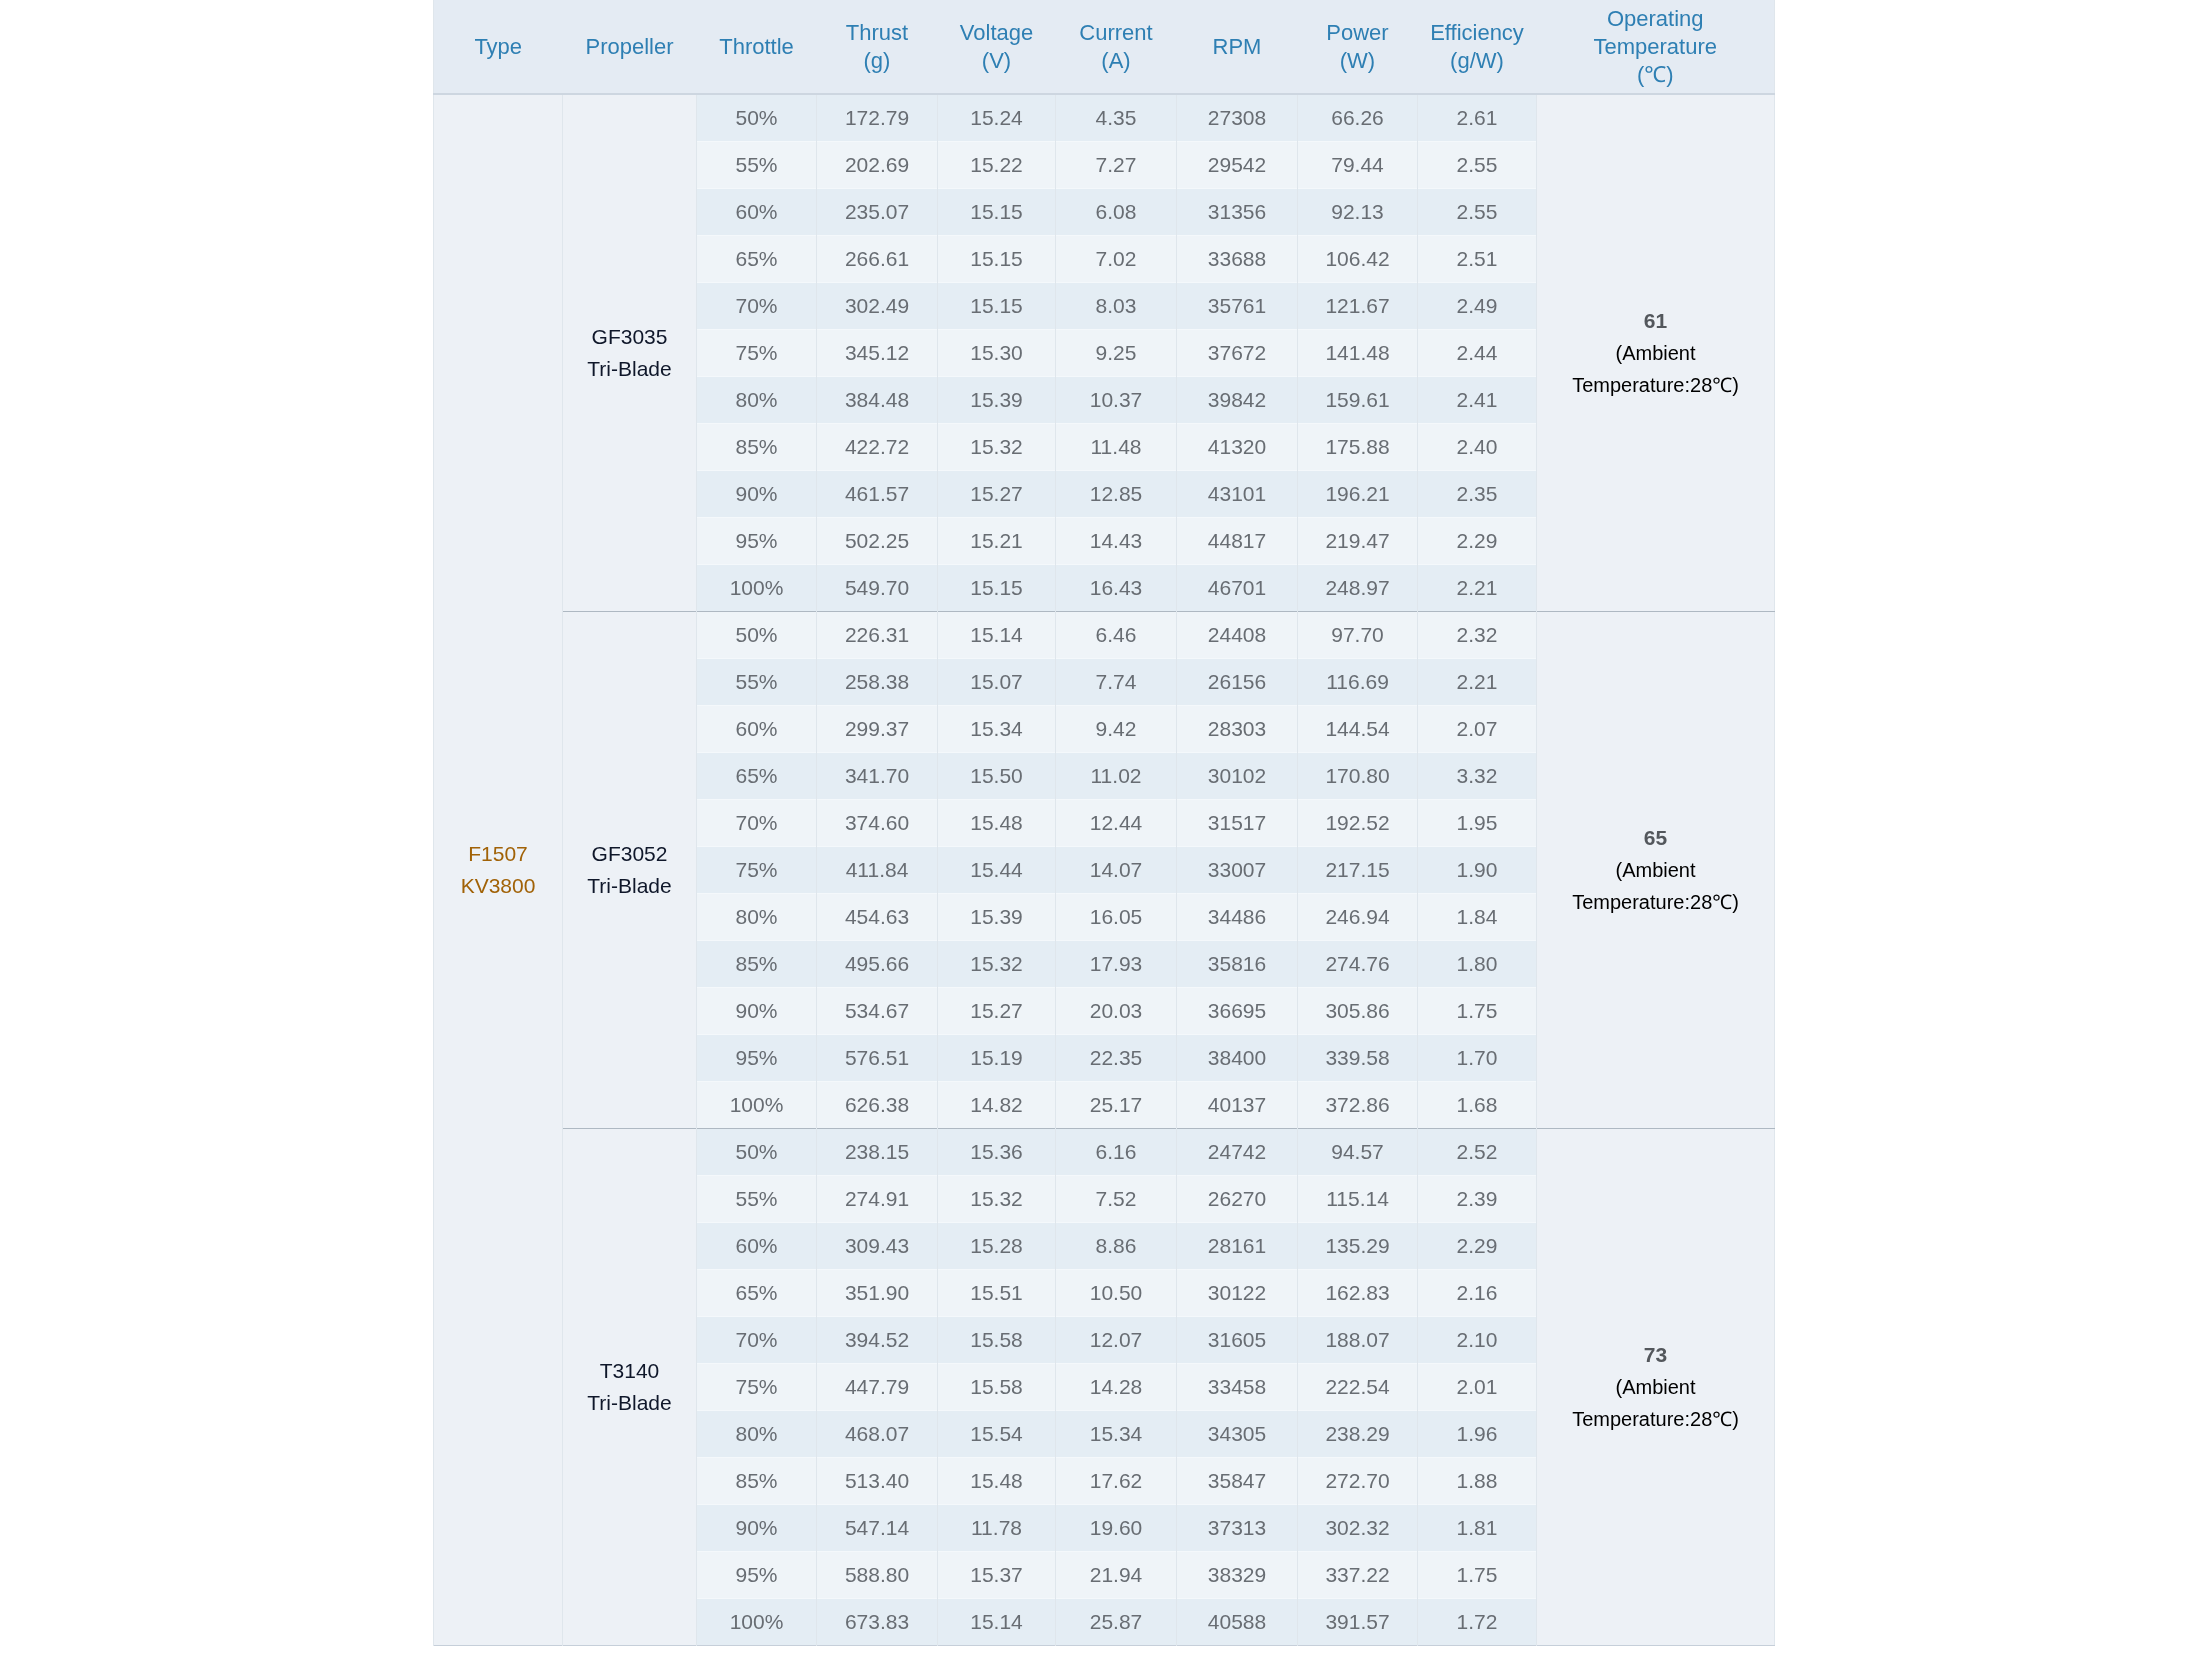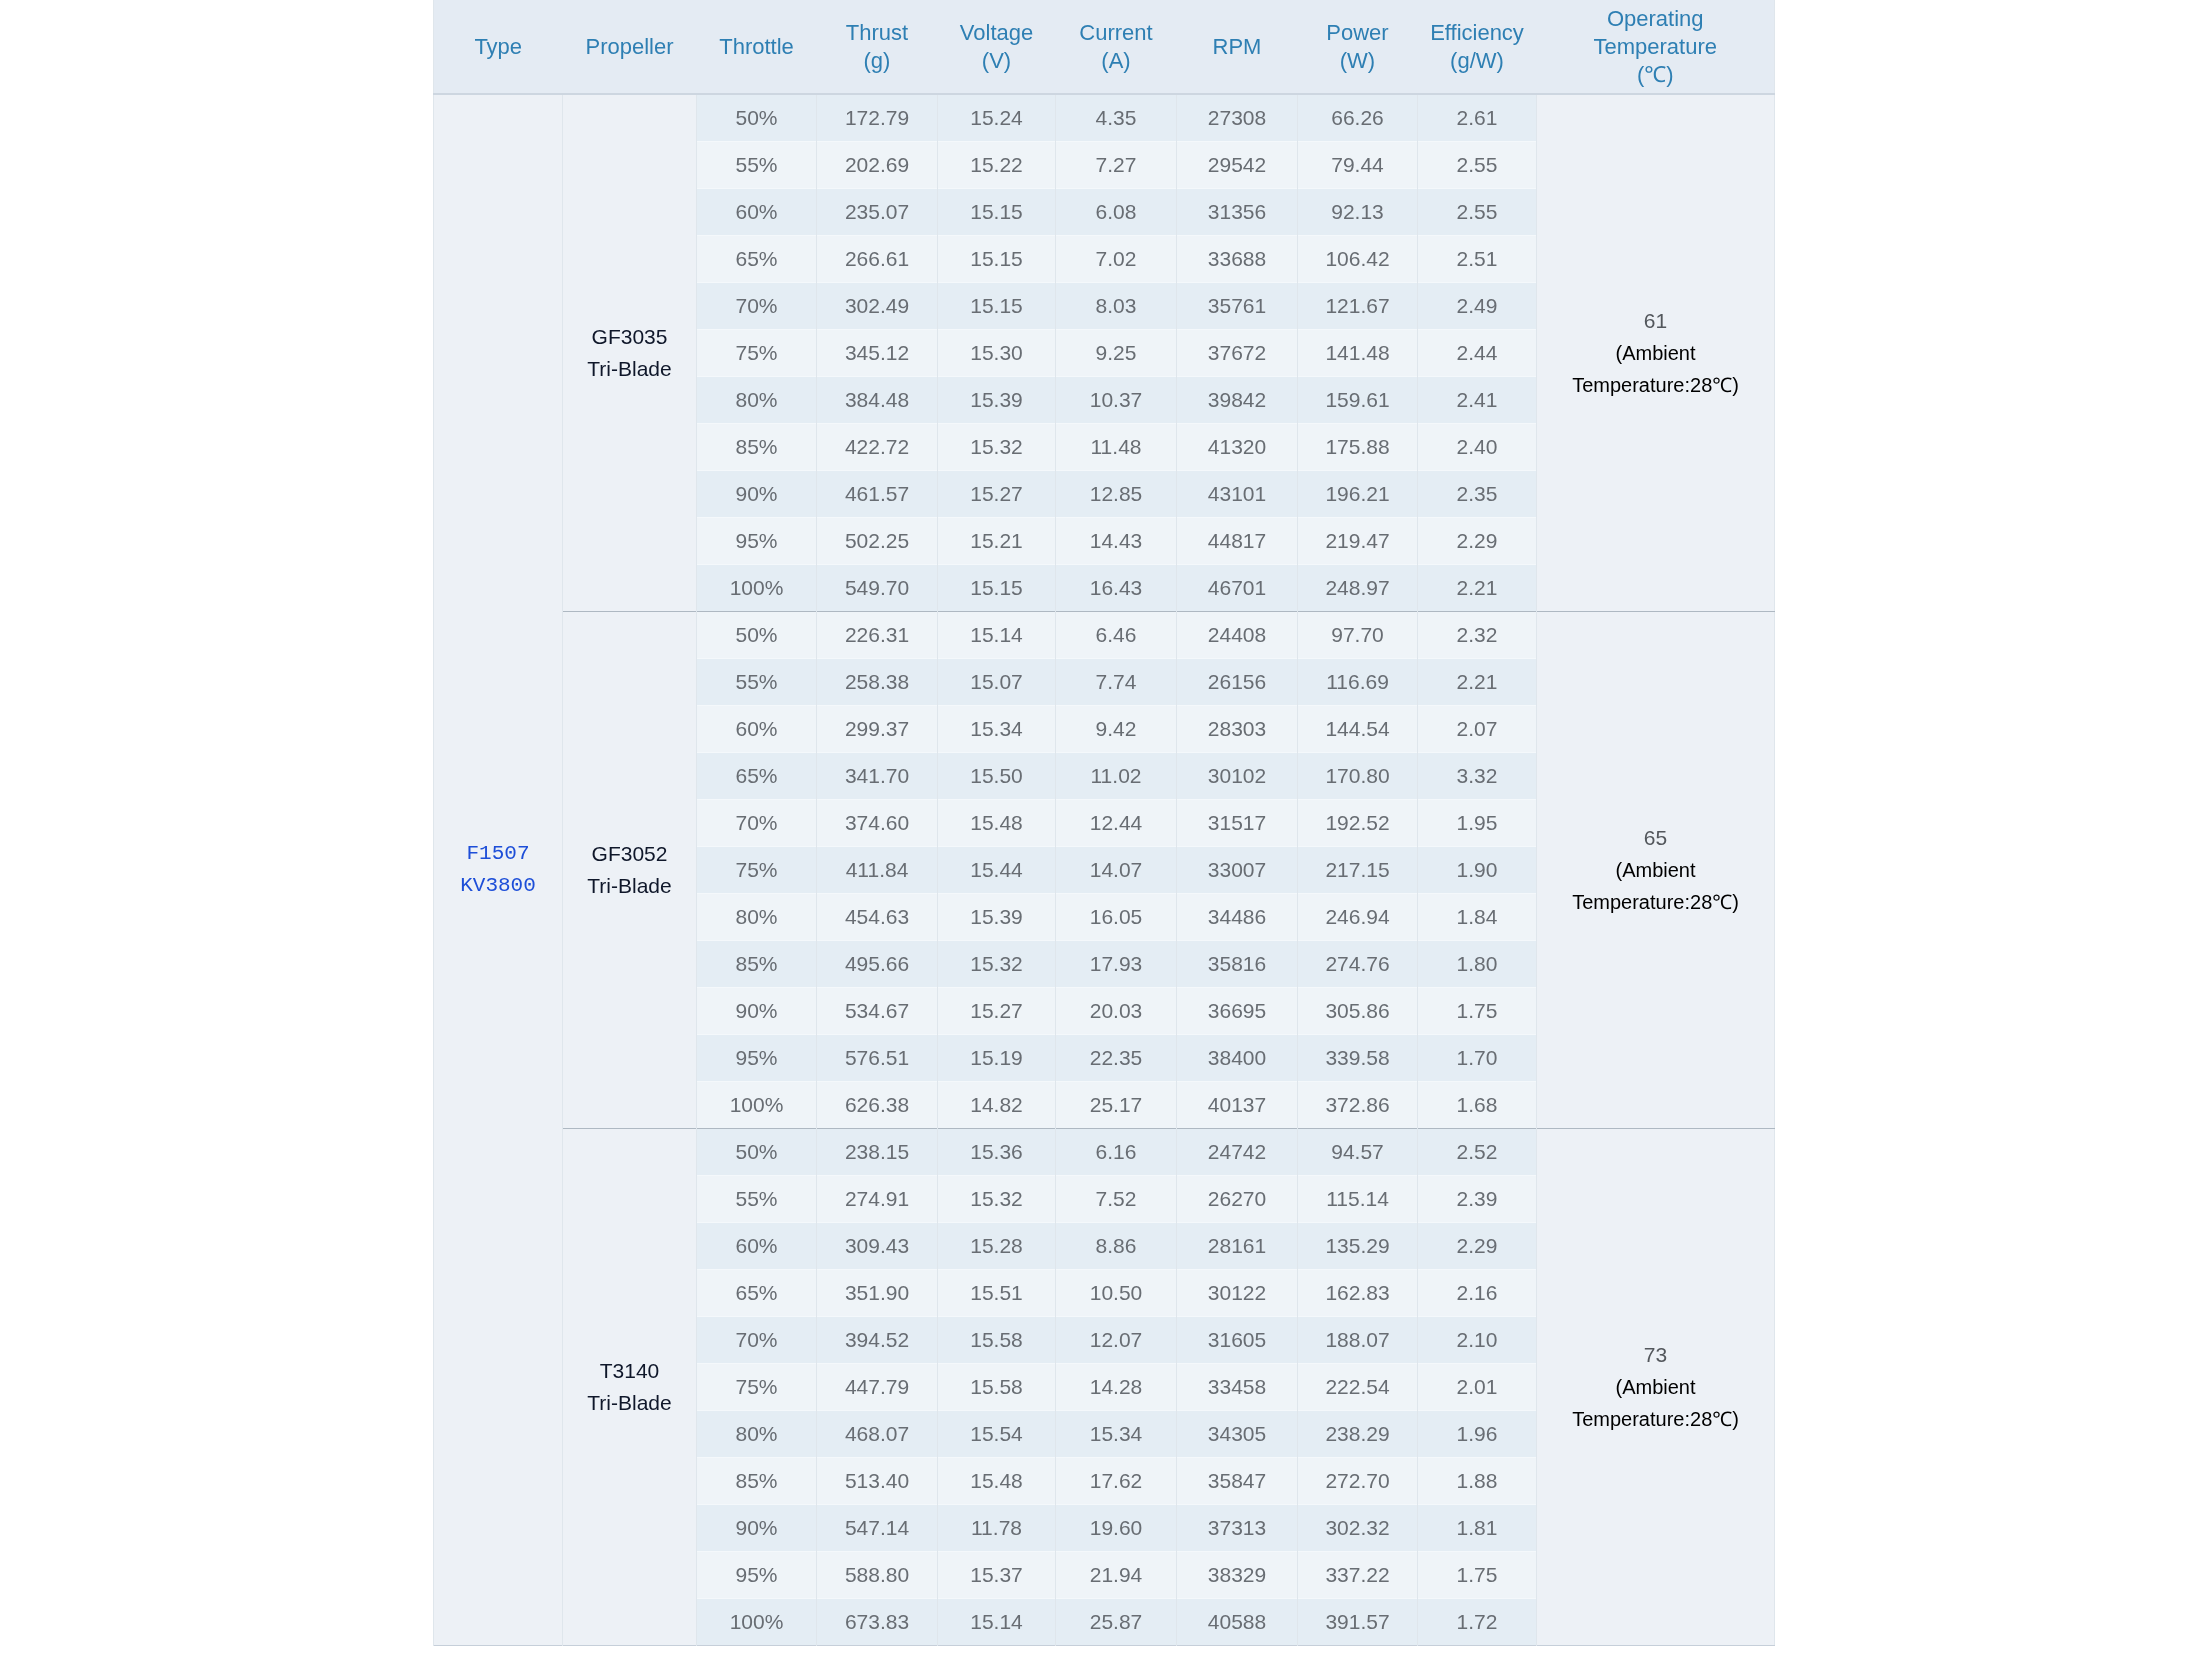--- a/index.html
+++ b/index.html
@@ -50,30 +50,29 @@
   tbody tr.odd  td.stripe { background: #e4edf4; }
   tbody tr.even td.stripe { background: #eff4f8; }
   tbody td.stripe { border-top: 1.5px solid #f4f8fb; }
   tbody tr:first-child td.stripe { border-top: none; }
   tbody td.group {
     background: #edf1f6;
     vertical-align: middle;
   }
   tbody tr.block-start td { border-top: 1.5px solid #aeb8c2; }
   td.type-col {
-    color: #1d4ed8;
+    color: #a16207;
     line-height: 32px;
-    font-family: Liberation Mono, monospace;
   }
   td.prop-col {
     color: #0f172a;
     line-height: 32px;
   }
   td.temp-col { color: #53575c; line-height: 32px; }
-  .temp-value { font-size: 21px; color: #53575c; line-height: 32px; }
+  .temp-value { font-size: 21px; color: #53575c; line-height: 32px; font-weight: bold; }
   .temp-note  { font-size: 20px; color: #000000; line-height: 32px; }
   .hline { display: block; }
 </style>
 </head>
 <body>
 
 <div class="page">
   <div class="table-wrap">
     <table class="spec">
       <colgroup>

